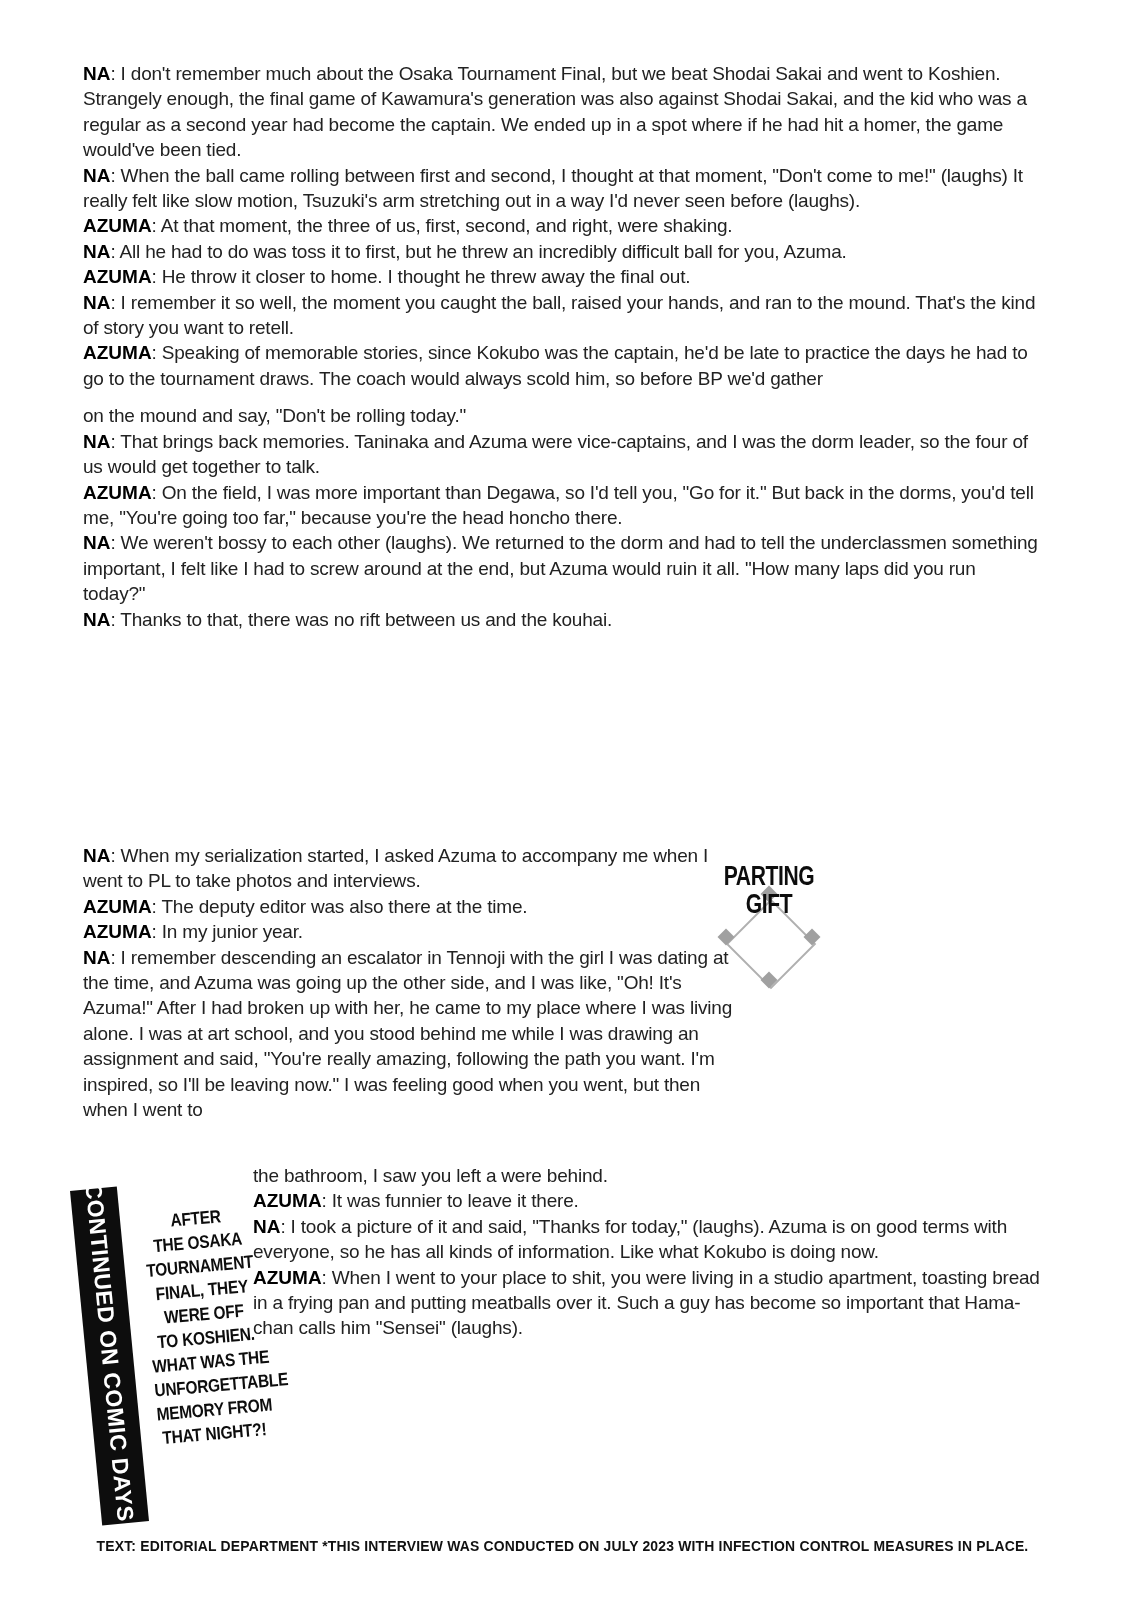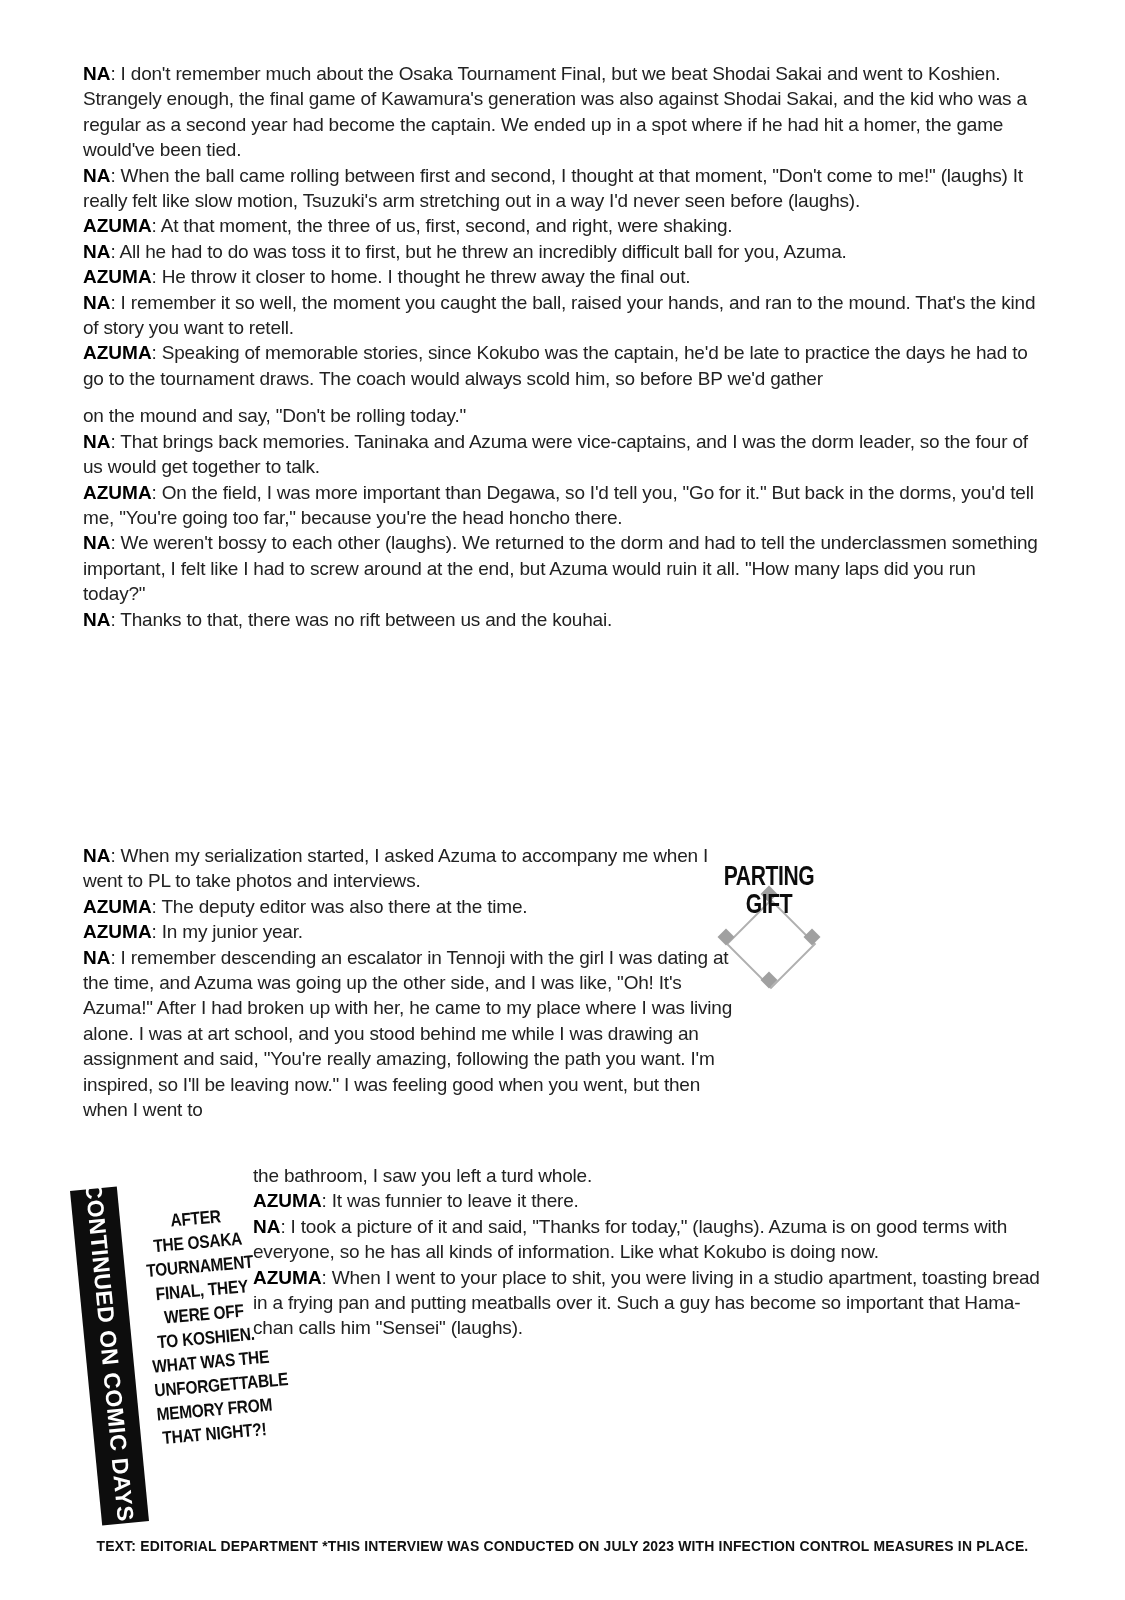--- a/index.html
+++ b/index.html
@@ -97,21 +97,21 @@
       <div>GIFT</div>
     </div>
     <div class="diamond"></div>
     <div class="base b-top"></div>
     <div class="base b-left"></div>
     <div class="base b-right"></div>
     <div class="base b-bottom"></div>
   </div>
 
   <div id="col3" class="col">
-      <p class="turn">the bathroom, I saw you left a turd whole.</p>
+      <p class="turn">the bathroom, I saw you left a were behind.</p>
       <p class="turn"><b>AZUMA</b>: It was funnier to leave it there.</p>
       <p class="turn"><b>NA</b>: I took a picture of it and said, "Thanks for today," (laughs). Azuma is on good terms with everyone, so he has all kinds of information. Like what Kokubo is doing now.</p>
       <p class="turn"><b>AZUMA</b>: When I went to your place to shit, you were living in a studio apartment, toasting bread in a frying pan and putting meatballs over it. Such a guy has become so important that Hama-chan calls him "Sensei" (laughs).</p>
     </div>
 
   <div class="banner">
     <span>CONTINUED ON COMIC DAYS!</span>
   </div>
 
   <div class="headline">

